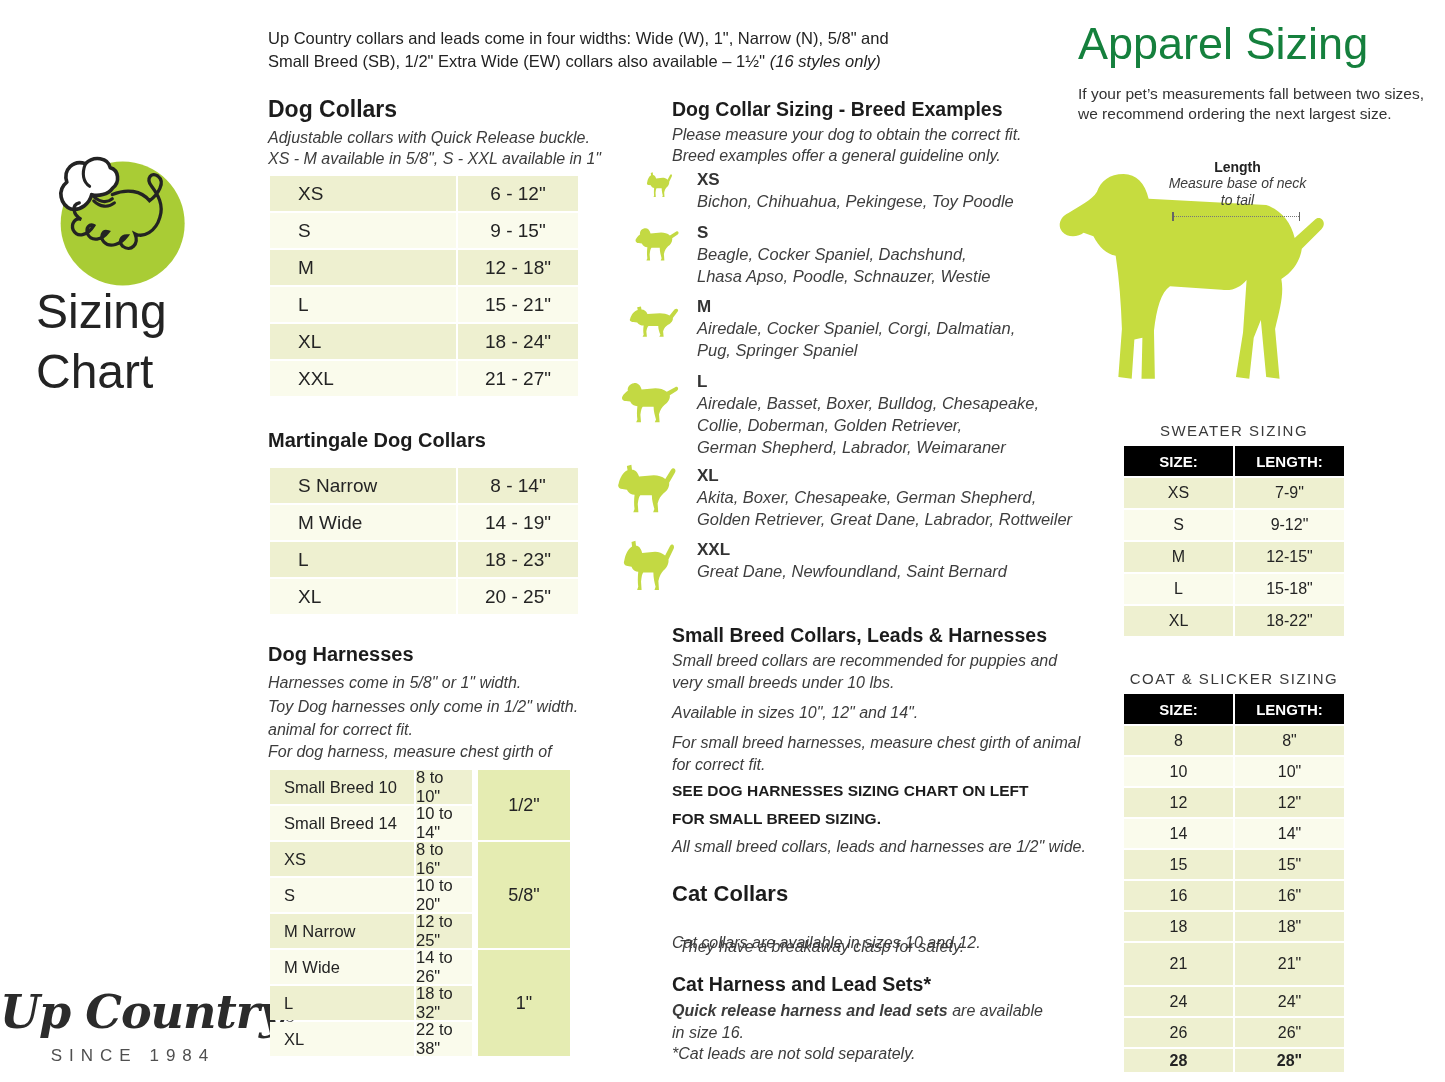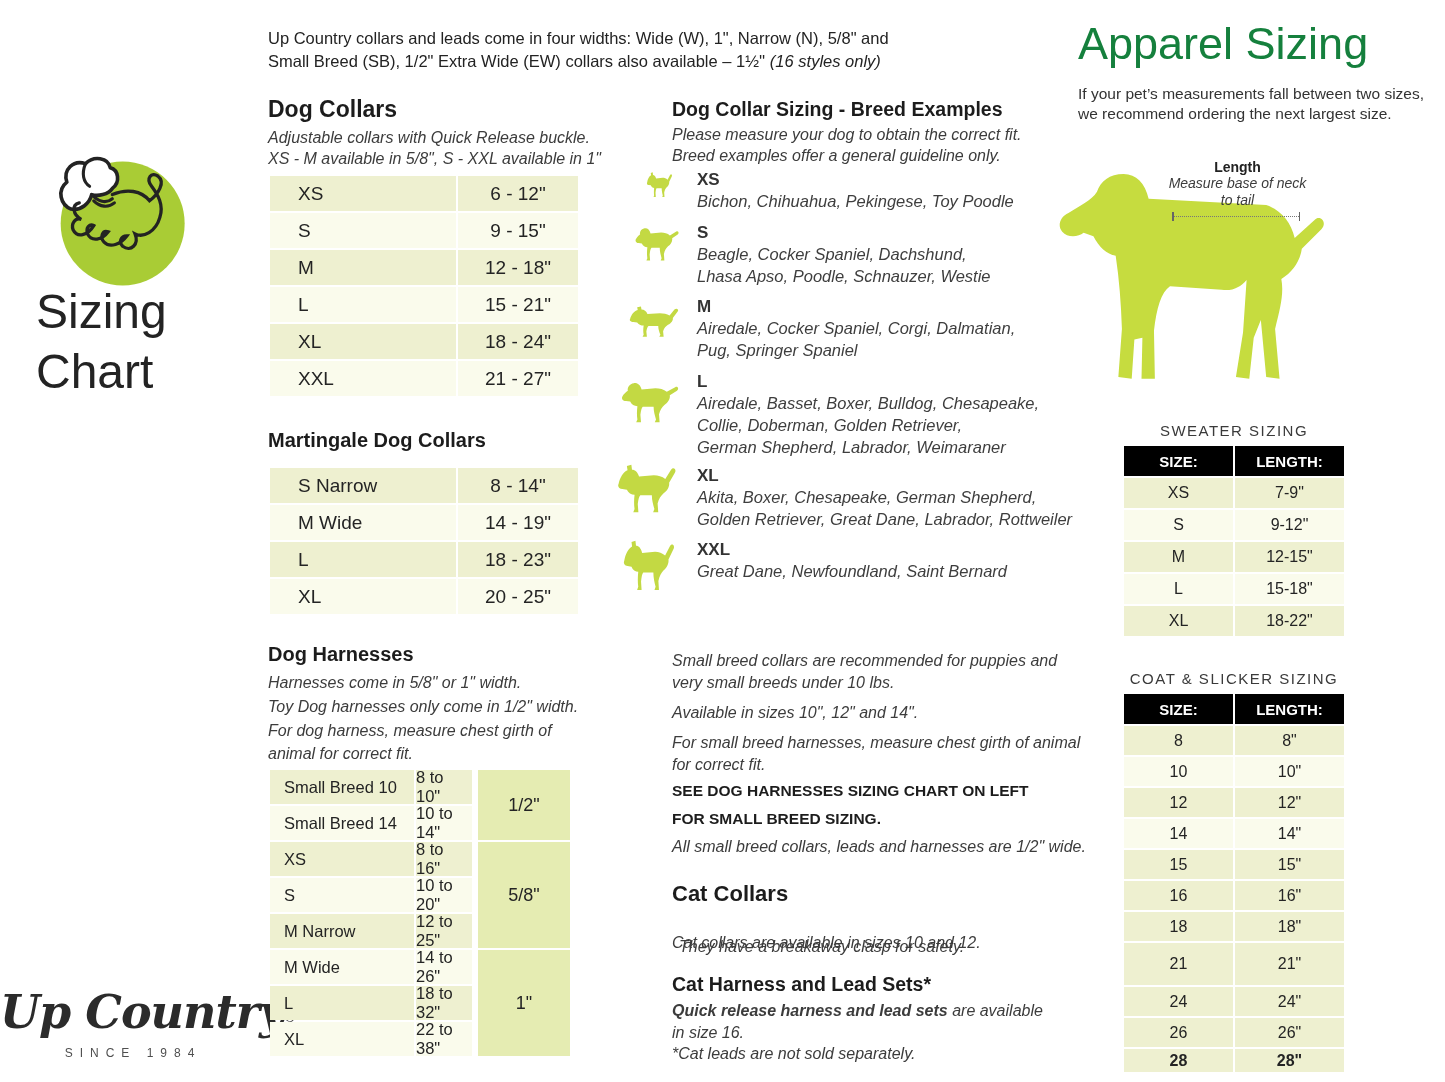--- a/index.html
+++ b/index.html
@@ -47,21 +47,21 @@
   .dogicon { fill:#c3d943; }
   .bigdog  { fill:#c6dc3f; }
 
   
   .meas-line { position:absolute; height:9px; display:flex; align-items:center; }
   .meas-line .tick { width:1.5px; height:9px; background:#666; }
   .meas-line .dots { flex:1; border-bottom:1.5px dotted #777; height:0; margin-bottom:0px; }
 
   .script { font-family:"DejaVu Serif", serif; font-style:italic; font-weight:bold;
             font-size:46px; color:#2b2b2b; letter-spacing:-1px; }
-  .since { font-size:12px; letter-spacing:7px; color:#4f4f4f; }
+  .since { font-size:17px; letter-spacing:7px; color:#4f4f4f; }
 
   .thin { font-weight:200; }
 </style>
 </head>
 <body>
 
 <svg width="0" height="0" style="position:absolute" aria-hidden="true">
   <defs>
     <symbol id="sil-up" viewBox="0 0 100 80">
       <path d="M4,32 C2,36 5,40 10,40 L17,41 C19,46 24,49 29,49 C28,58 28,65 29,72 L27,77 L35,77 L34,64 C35,56 36,52 38,50 L56,50 C56,58 58,65 60,72 L58,77 L66,77 L65,63 C67,55 70,51 74,47 C80,43 84,36 83,30 L92,14 C95,9 90,4 86,9 L77,24 C72,20 66,18 59,18 L36,20 C34,13 30,9 25,9 L24,1 L17,3 L18,10 C11,13 6,22 4,32 Z"></path>
@@ -152,22 +152,22 @@
     <div class="prow">
       <div class="cell c1 light">XL</div>
       <div class="cell c2 light">20 - 25"</div>
       </div>
   </div>
 
   <div class="abs h1" style="left:268px; top:643px; font-size:20px;">Dog Harnesses</div>
   <div class="abs note" style="left:268px; top:671px; line-height:24px;">
     <div>Harnesses come in 5/8" or 1" width.</div>
     <div>Toy Dog harnesses only come in 1/2" width.</div>
+    <div style="line-height:21px;">animal for correct fit.</div>
     <div>For dog harness, measure chest girth of</div>
-    <div style="line-height:21px;">animal for correct fit.</div>
   </div>
 
   <div class="abs ptable harntab" style="left:270px; top:770px; width:202px;">
     <div class="prow">
       <div class="cell c1 dark">Small Breed 10</div>
       <div class="cell c2 dark">8 to 10"</div>
       </div>
     <div class="prow">
       <div class="cell c1 light">Small Breed 14</div>
       <div class="cell c2 light">10 to 14"</div>
@@ -253,20 +253,21 @@
   </div>
 
   <svg class="abs dogicon" style="left:622px; top:540px;" width="56" height="52" viewBox="0 0 100 80" preserveAspectRatio="none">
       <use href="#sil-up"></use>
     </svg>
   <div class="abs" style="left:697px; top:540px;">
     <div class="be-size">XXL</div>
     <div class="be-line">Great Dane, Newfoundland, Saint Bernard</div>
   </div>
 
+  <div class="abs h1" style="left:672px; top:624px; font-size:19.5px;">Small Breed Collars, Leads &amp; Harnesses</div>
   <div class="abs note" style="left:672px; top:650px; line-height:22px;">
     <div>Small breed collars are recommended for puppies and</div>
     <div>very small breeds under 10 lbs.</div>
   </div>
   <div class="abs note" style="left:672px; top:702px;">Available in sizes 10", 12" and 14".</div>
   <div class="abs note" style="left:672px; top:732px; line-height:22px;">
     <div>For small breed harnesses, measure chest girth of animal</div>
     <div>for correct fit.</div>
   </div>
   <div class="abs boldcaps" style="left:672px; top:782px;">SEE DOG HARNESSES SIZING CHART ON LEFT</div>

